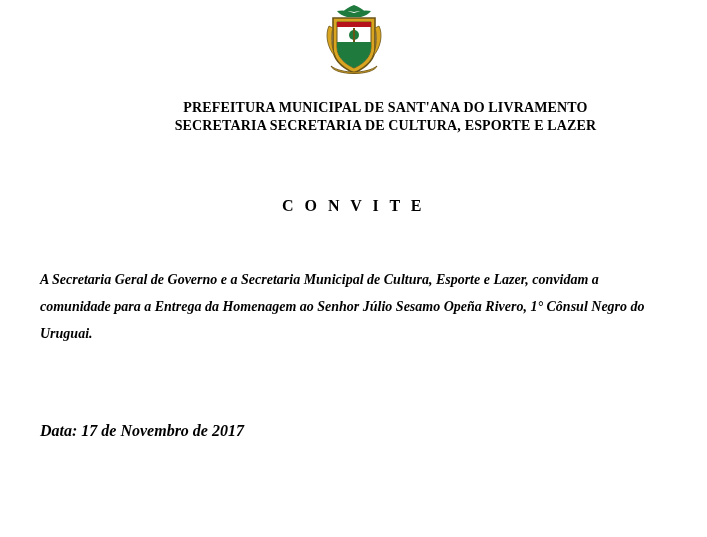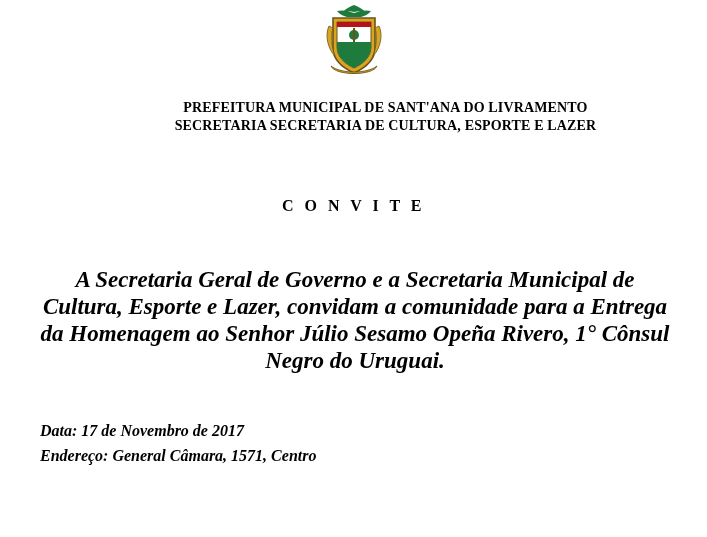--- a/index.html
+++ b/index.html
@@ -68,23 +68,23 @@
   }
 
   
   .body-text {
     position: absolute;
     top: 266px;
     left: 40px;
     width: 630px;
     font-style: italic;
     font-weight: bold;
-    font-size: 23px;
+    font-size: 14px;
     line-height: 27px;
-    text-align: center;
+    text-align: left;
   }
 
   
   .details {
     position: absolute;
     top: 418px;
     left: 40px;
     width: 630px;
     font-style: italic;
     font-weight: bold;
@@ -128,16 +128,15 @@
     <div class="line">PREFEITURA MUNICIPAL DE SANT'ANA DO LIVRAMENTO</div>
     <div class="line">SECRETARIA SECRETARIA DE CULTURA, ESPORTE E LAZER</div>
   </div>
 
   <div class="title">C O N V I T E</div>
 
   <div class="body-text"> A Secretaria Geral de Governo e a Secretaria Municipal de Cultura, Esporte e Lazer, convidam a comunidade para a Entrega da Homenagem ao Senhor Júlio Sesamo Opeña Rivero, 1° Cônsul Negro do Uruguai.</div>
 
   <div class="details">
     <div class="detail-line">Data: 17 de Novembro de 2017</div>
-    <div class="detail-line">Endereço: General Câmara, 1571, Centro</div>
   </div>
 
 </div>
 
 </body></html>

